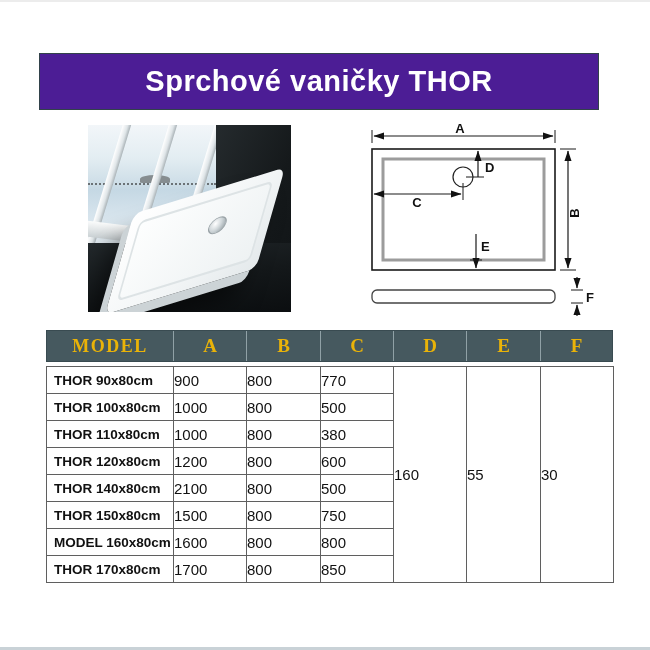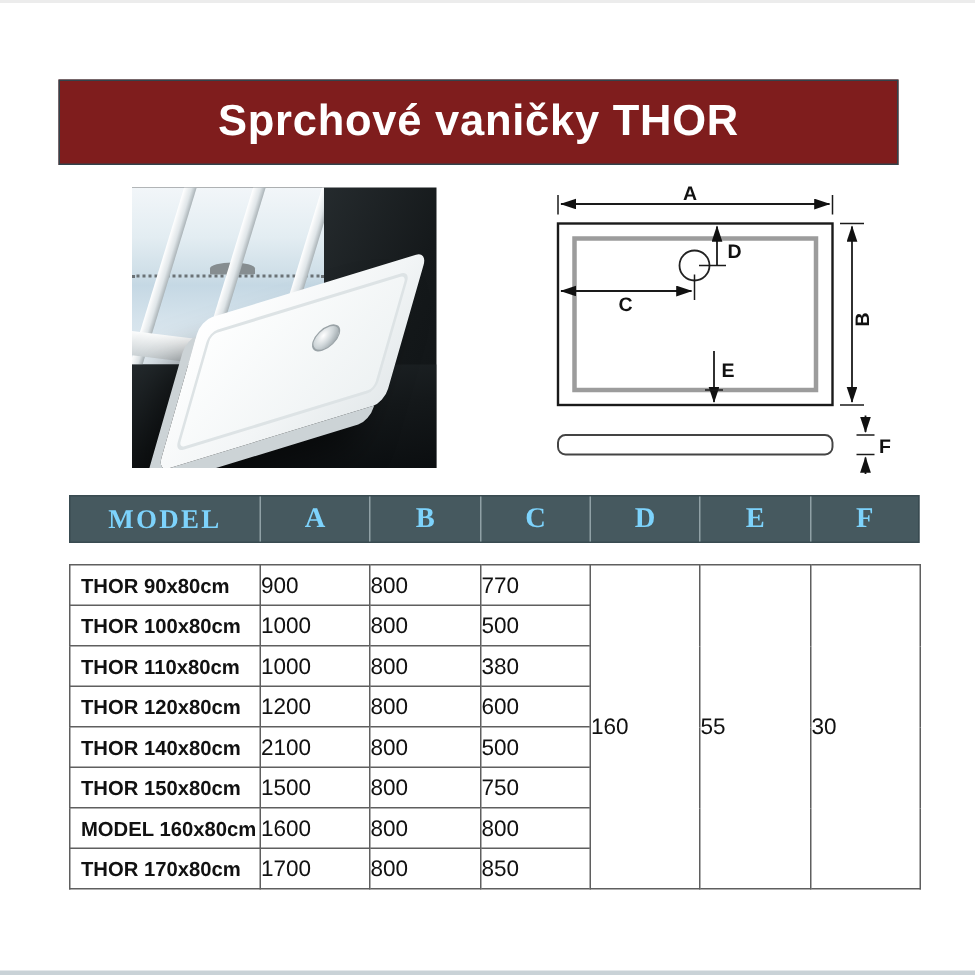--- a/index.html
+++ b/index.html
@@ -9,21 +9,21 @@
     background:#ffffff;
     position:relative;
     overflow:hidden;
   }
   .edge-strip-top { position:absolute; left:0; top:0; width:650px; height:2px; background:#ececec; }
   .edge-strip-bottom { position:absolute; left:0; top:647px; width:650px; height:3px; background:#c9d2d7; }
 
   
   .title-bar {
     position:absolute; left:39px; top:53px; width:560px; height:57px;
-    background:#7f1d1d; border:1px solid #32424a;
+    background:#4c1d95; border:1px solid #32424a;
     display:flex; align-items:center; justify-content:center;
   }
   .title-bar span {
     color:#ffffff; font-size:29px; font-weight:bold; letter-spacing:0.5px;
   }
 
   
   .photo {
     position:absolute; left:88px; top:125px; width:203px; height:187px;
     background:linear-gradient(115deg,#3a4145 0%,#272d30 40%,#15191b 75%,#101416 100%);
@@ -79,27 +79,27 @@
   .tick { stroke:#1a1a1a; stroke-width:1; }
 
   
   .thead {
     position:absolute; left:46px; top:330px; width:567px; height:32px;
     background:#46595f; border:1px solid #394b51;
     display:grid; grid-template-columns:126px 73px 74px 73px 73px 74px 72px;
   }
   .thead .hcell {
     display:flex; align-items:center; justify-content:center;
-    color:#7dd3fc; font-family:"Liberation Serif", serif; font-weight:bold; font-size:19px;
+    color:#eab308; font-family:"Liberation Serif", serif; font-weight:bold; font-size:19px;
     border-left:1px solid #90a1a6;
   }
   .thead .hcell:first-child { border-left:none; letter-spacing:1.5px; font-size:18px; }
 
   .tbody {
-    position:absolute; left:46px; top:376px; width:567px;
+    position:absolute; left:46px; top:366px; width:567px;
     border-collapse:collapse; table-layout:fixed;
   }
   .tbody td {
     border:1.6px solid #5f5f5f; height:27px;
     font-size:15px; color:#111; text-align:left; vertical-align:middle;
   }
   .tbody td.model {
     font-weight:bold; font-size:13.5px; text-align:left; padding-left:7px;
     white-space:nowrap;
   }

